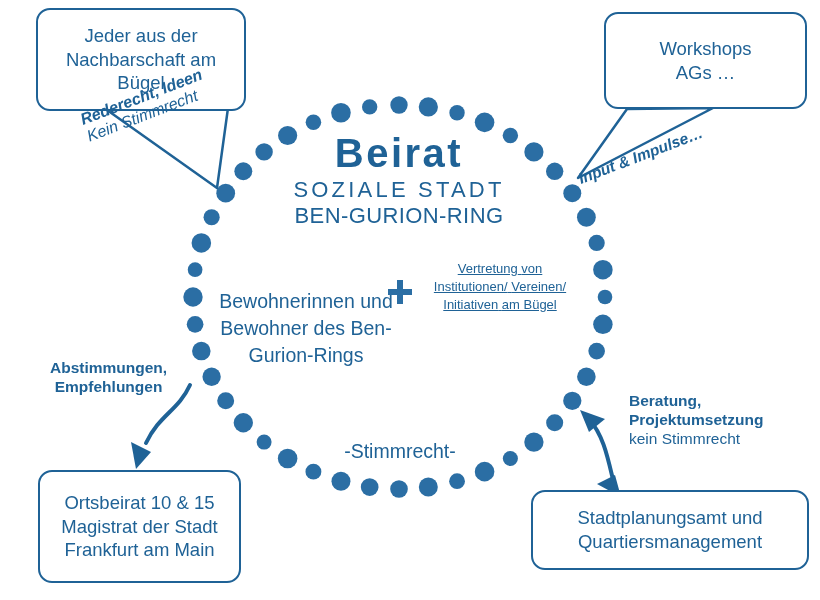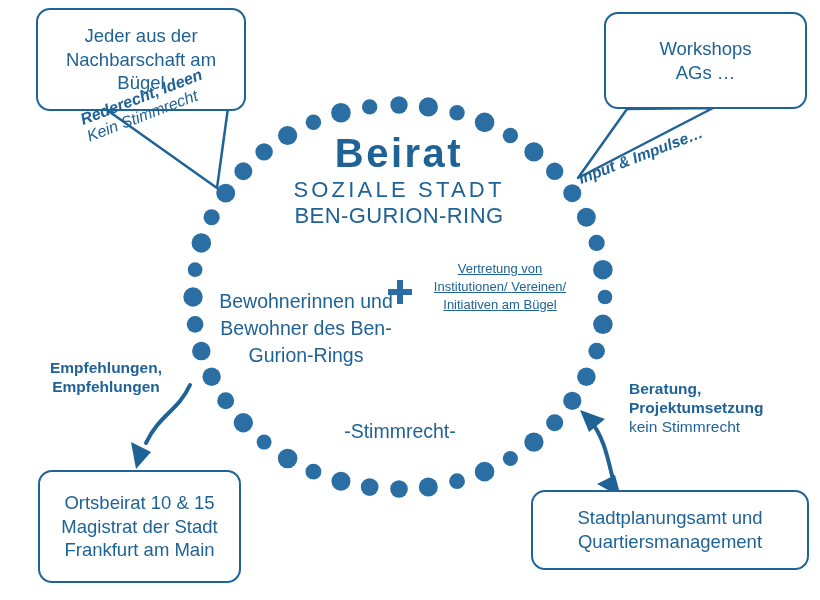--- a/index.html
+++ b/index.html
@@ -85,21 +85,21 @@
   #group-institutions {
     left: 420px; top: 260px; width: 160px;
     font-size: 13px;
     line-height: 1.38;
     text-decoration: underline;
   }
   #plus-sign {
     left: 384px; top: 276px; width: 32px; height: 32px;
   }
   #voting-right {
-    left: 320px; top: 420px; width: 160px;
+    left: 320px; top: 440px; width: 160px;
     font-size: 19.5px;
   }
 
   
   .rot-label {
     position: absolute;
     color: #1f6296;
     white-space: nowrap;
     z-index: 7;
   }
@@ -122,21 +122,21 @@
   .flat-label {
     position: absolute;
     color: #1f6296;
     z-index: 7;
     line-height: 1.22;
   }
   .flat-label .b { display: block; font-weight: bold; font-size: 15.5px; }
   .flat-label .r { display: block; font-size: 15.5px; }
 
   #label-abstimmungen { left: 50px; top: 359px; text-align: center; }
-  #label-beratung { left: 629px; top: 380px; text-align: left; }
+  #label-beratung { left: 629px; top: 392px; text-align: left; }
 
   svg.layer {
     position: absolute;
     left: 0; top: 0;
     width: 820px; height: 600px;
     overflow: visible;
   }
   #dots-layer { z-index: 2; }
   #lines-layer { z-index: 3; }
 </style>
@@ -269,21 +269,21 @@
   <div class="rot-label" id="label-rederecht">
     <span class="l1">Rederecht, Ideen</span>
     <span class="l2">Kein Stimmrecht</span>
   </div>
 
   <div class="rot-label" id="label-input">
     <span class="l1">Input &amp; Impulse…</span>
   </div>
 
   <div class="flat-label" id="label-abstimmungen">
-    <span class="b">Empfehlungen,</span>
+    <span class="b">Abstimmungen,</span>
     <span class="b">Empfehlungen</span>
   </div>
 
   <div class="flat-label" id="label-beratung">
     <span class="b">Beratung,</span>
     <span class="b">Projektumsetzung</span>
     <span class="r">kein Stimmrecht</span>
   </div>
 
 </div>

